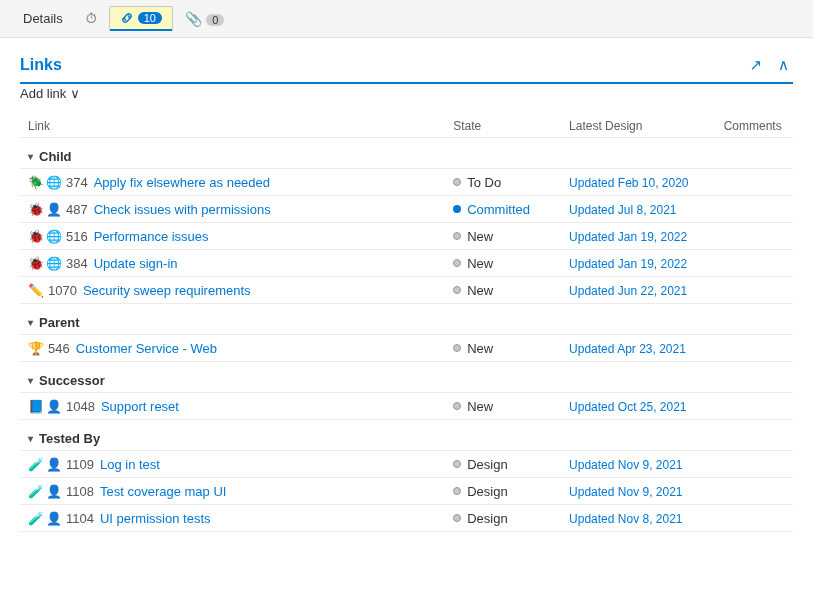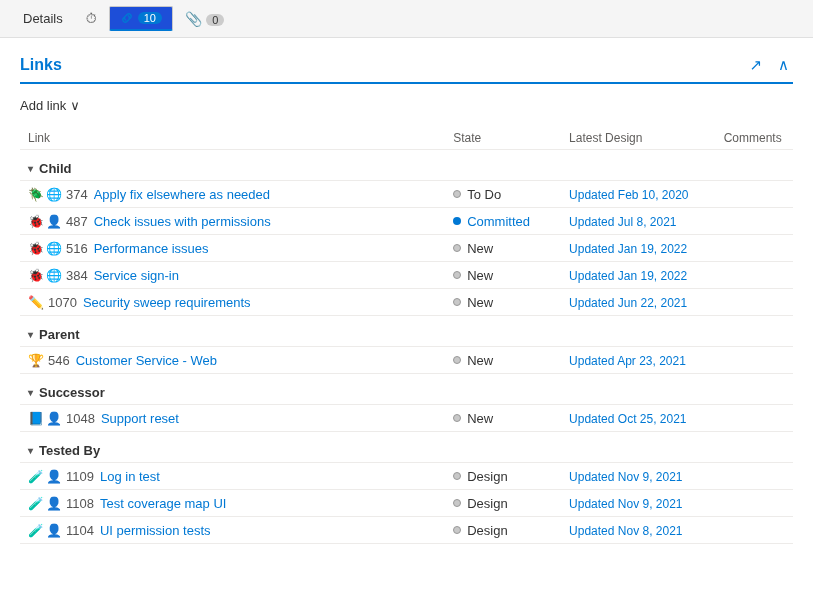--- a/index.html
+++ b/index.html
@@ -26,21 +26,21 @@
       gap: 4px;
       padding: 4px 10px;
       border: 1px solid transparent;
       border-radius: 2px;
       cursor: pointer;
       font-size: 13px;
       background: transparent;
       color: #333;
     }
     .tab-btn.active {
-      background: #1d4ed8;
+      background: #fef9c3;
       border-color: #c8c8c8;
       border-bottom: 2px solid #0078d4;
       color: #0078d4;
     }
     .tab-badge {
       background: #0078d4;
       color: #fff;
       border-radius: 8px;
       padding: 0 6px;
       font-size: 11px;
@@ -65,21 +65,21 @@
       padding: 16px 20px;
     }
 
     
     .links-header {
       display: flex;
       justify-content: space-between;
       align-items: center;
       border-bottom: 2px solid #0078d4;
       padding-bottom: 6px;
-      margin-bottom: 12px;
+      margin-bottom: 0;
     }
     .links-title {
       font-size: 16px;
       font-weight: 600;
       color: #0078d4;
     }
     .header-actions {
       display: flex;
       gap: 8px;
       align-items: center;
@@ -348,21 +348,21 @@
       <td class="col-comments"></td>
     </tr>
         <tr>
       <td class="col-link">
         <div class="link-cell">
           <div class="icon-group">
                 <span class="item-icon">🐞</span>
                 <span class="item-icon">🌐</span>
               </div>
           <span class="item-id">384</span>
-          <a class="item-link">Service sign-in</a>
+          <a class="item-link">Update sign-in</a>
         </div>
       </td>
       <td class="col-state">
         <div class="state-cell">
           <span class="state-dot gray"></span>
           <span class="">New</span>
         </div>
       </td>
       <td class="col-update">
         <span class="update-cell">Updated Jan 19, 2022</span>

